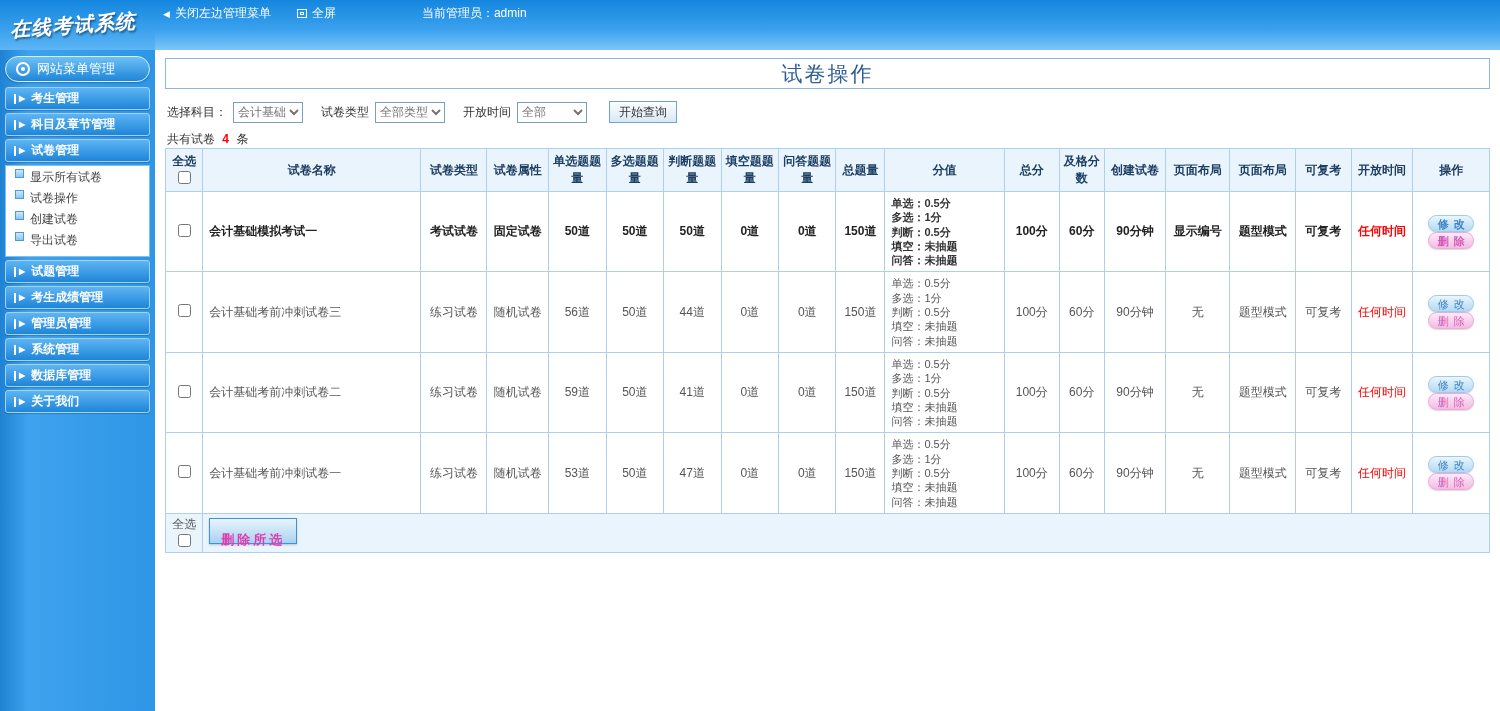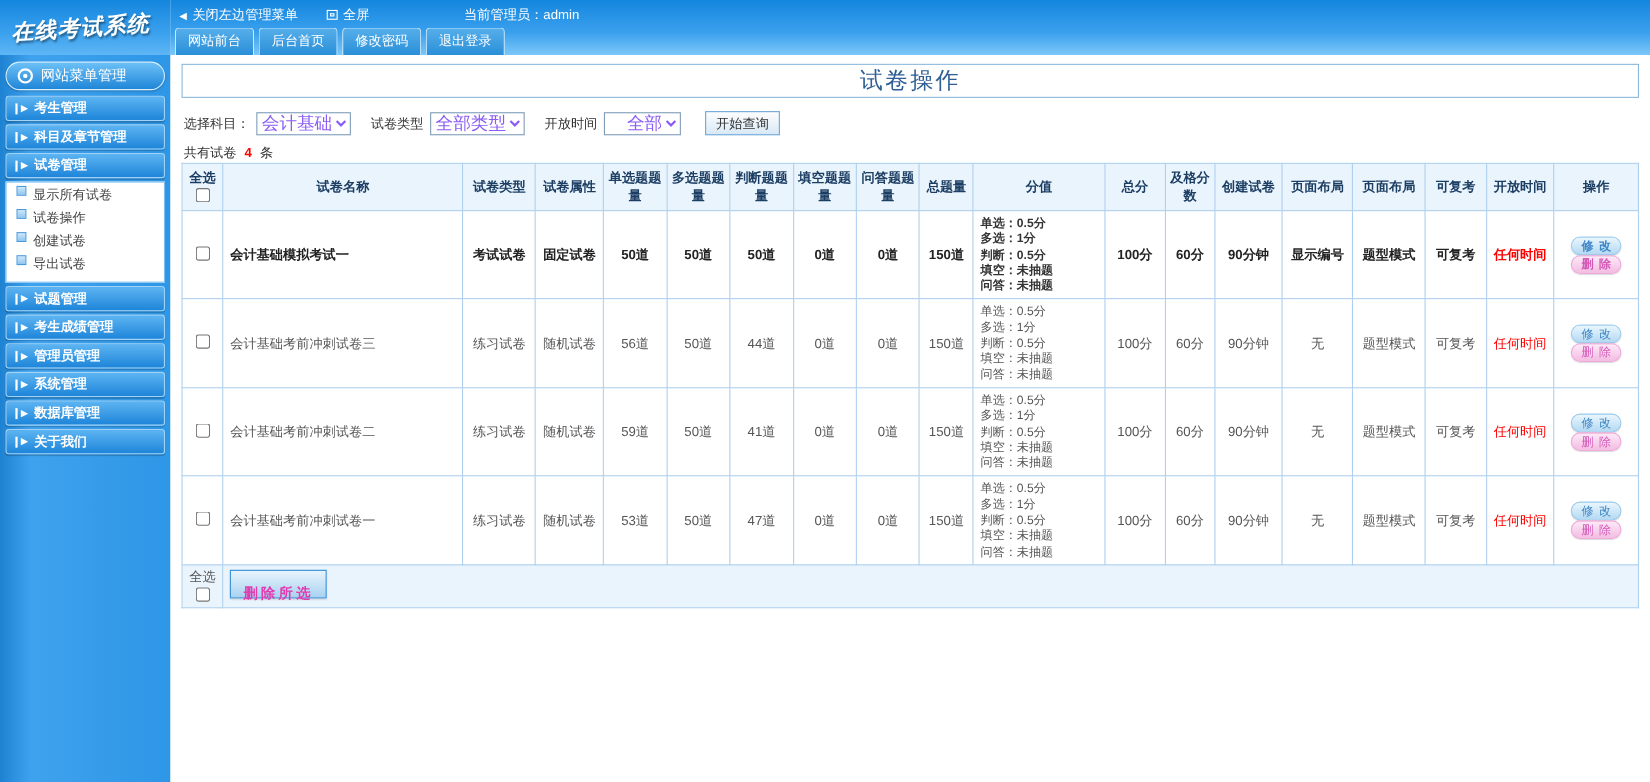--- a/index.html
+++ b/index.html
@@ -47,21 +47,21 @@
     background:linear-gradient(180deg,#56aeea,#2a8fd8); border:1px solid #cde9fb; border-bottom:none;
     border-radius:4px 4px 0 0; cursor:pointer; }
 
   
   .main { flex:1; background:#fff; padding:8px 10px 0 10px; overflow:hidden; }
   .title-box { border:1px solid #8cb8dd; height:31px; line-height:29px; text-align:center;
     color:#2e5e94; font-size:21px; letter-spacing:2px; background:#fff; }
   .filters { margin:12px 0 8px 2px; display:flex; align-items:center; gap:6px; font-size:12px; color:#333; }
   .filters label { margin-left:12px; }
   .filters label:first-child { margin-left:0; }
-  .filters select { font-size:16px; height:21px; min-width:70px; border:1px solid #7f9db9; background:#fff; color:#8b5cf6;text-align:right; }
+  .filters select { font-size:12px; height:21px; min-width:70px; border:1px solid #7f9db9; background:#fff; color:#737373; }
   .search-btn { margin-left:16px; height:22px; padding:0 9px; font-size:12px; color:#333;
     border:1px solid #6aa5d8; background:linear-gradient(180deg,#fdfdfd,#d8e9f6); cursor:pointer; }
   .summary { margin:2px 0 0 2px; font-size:12px; color:#333; }
   .summary .count { color:#f00; font-weight:bold; margin:0 4px; }
 
   table.papers { width:100%; border-collapse:collapse; table-layout:fixed; }
   .papers th, .papers td { border:1px solid #aed0ee; }
   .papers th { background:#e9f4fd; color:#1d3e63; font-weight:bold; font-size:12px; padding:4px 2px; vertical-align:middle; }
   .papers td { background:#fff; font-size:12px; color:#555; text-align:center; padding:4px 3px; vertical-align:middle; }
   .papers th.c0 div { margin-bottom:1px; }
@@ -169,26 +169,20 @@
       <div class="topbar">
         <span class="tb-item">
           <span class="tb-icon">◀</span>
           <span>关闭左边管理菜单</span>
         </span>
         <span class="tb-item">
           <span class="fs-ico"></span>
           <span>全屏</span>
         </span>
         <span class="tb-admin">当前管理员：admin</span>
-      </div>
-      <div class="tabs">
-        <span class="tab">网站前台</span>
-        <span class="tab">后台首页</span>
-        <span class="tab">修改密码</span>
-        <span class="tab">退出登录</span>
       </div>
     </div>
 
     <div class="main">
       <div class="title-box">试卷操作</div>
 
       <div class="filters">
         <label>选择科目：</label>
         <select>
           <option>会计基础</option>

